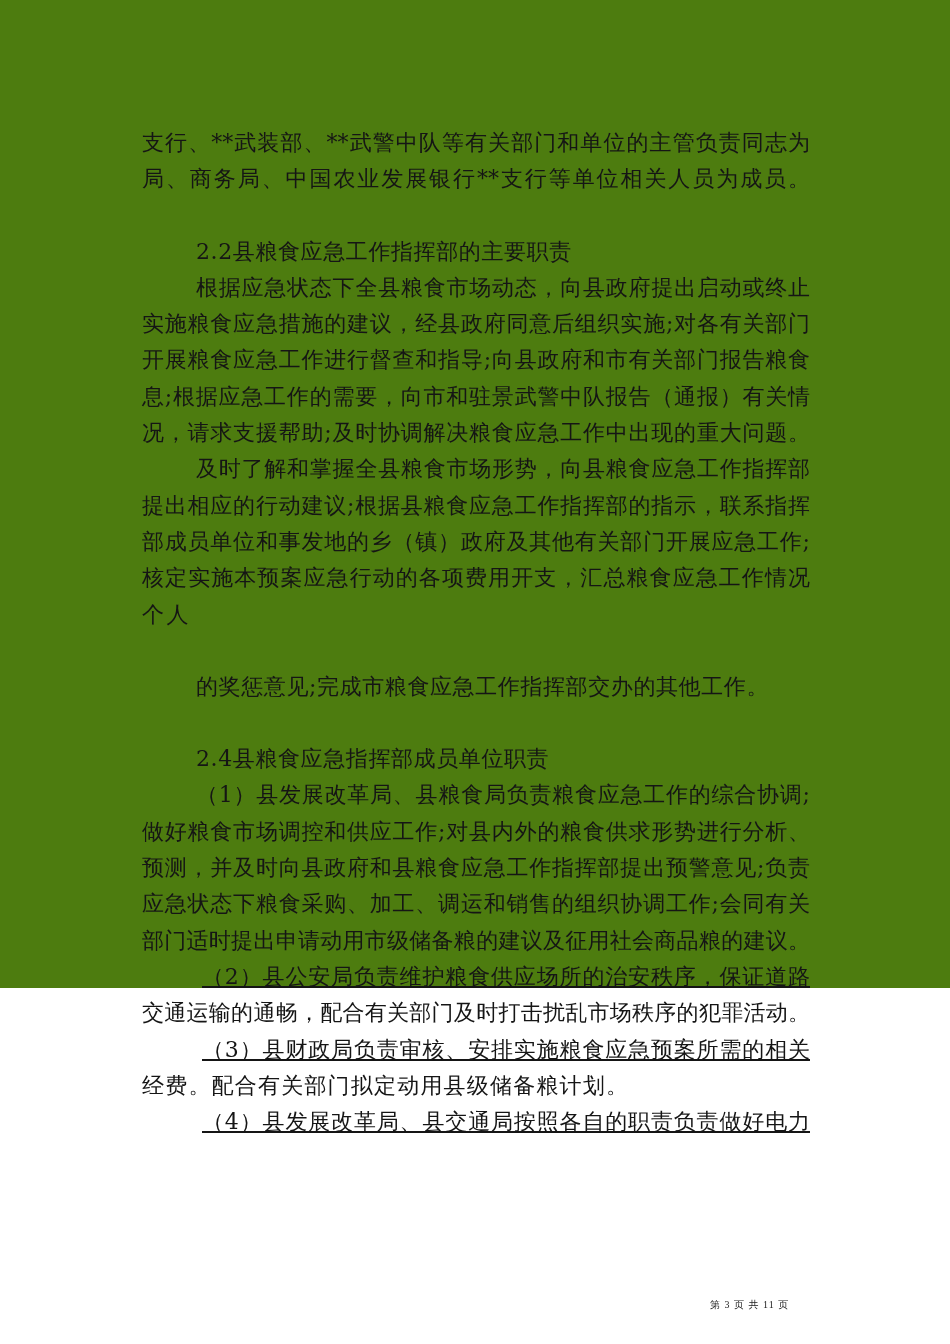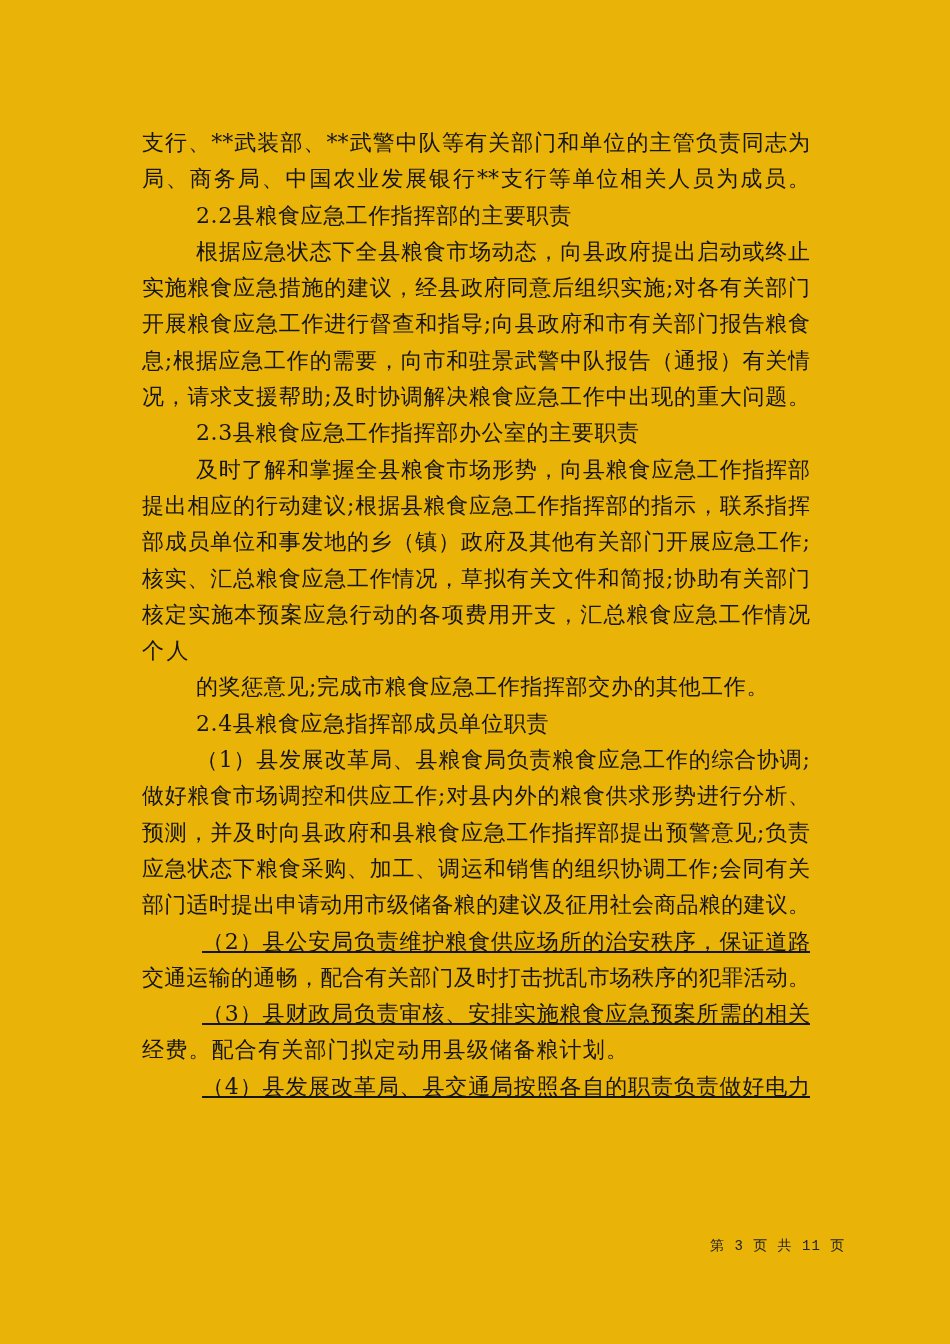--- a/index.html
+++ b/index.html
@@ -13,22 +13,22 @@
       position: relative;
       overflow: hidden;
       font-family: "DejaVu Serif", "Liberation Serif", serif;
       color: #111111;
     }
     .page {
       position: absolute;
       left: 0;
       top: 0;
       width: 950px;
-      height: 1344px;
-      background: #eab308;
+      height: 988px;
+      background: #4d7c0f;
     }
     .body-text {
       position: absolute;
       left: 142px;
       top: 125px;
       width: 668px;
     }
     .line {
       height: 36.3px;
       line-height: 36.3px;
@@ -36,28 +36,28 @@
       white-space: nowrap;
       letter-spacing: 2.4px;
       color: #151515;
     }
     .line.justify {
       text-align: justify;
       text-align-last: justify;
       letter-spacing: 0;
     }
     .indent { padding-left: 54px; }
-    .indent-small { padding-left: 54px; }
+    .indent-small { padding-left: 54px; margin-top: 36px; }
     .indent-paren { padding-left: 60px; text-decoration: underline; }
     .footer {
       position: absolute;
       left: 710px;
-      top: 1237px;
-      font-family: Liberation Mono, monospace;
-      font-size: 14px;
+      top: 1298px;
+      font-family: Liberation Serif, serif;
+      font-size: 10px;
       color: #222222;
       letter-spacing: 1px;
       white-space: nowrap;
     }
   </style>
 </head>
 <body>
 
 <div class="page">
   <div class="body-text">
@@ -70,27 +70,25 @@
     <div class="line indent-small" style="letter-spacing:0.6px;">2.2县粮食应急工作指挥部的主要职责</div>
 
     <div>
       <div class="line justify indent">根据应急状态下全县粮食市场动态，向县政府提出启动或终止</div>
       <div class="line justify">实施粮食应急措施的建议，经县政府同意后组织实施;对各有关部门</div>
       <div class="line justify">开展粮食应急工作进行督查和指导;向县政府和市有关部门报告粮食</div>
       <div class="line justify">息;根据应急工作的需要，向市和驻景武警中队报告（通报）有关情</div>
       <div class="line justify">况，请求支援帮助;及时协调解决粮食应急工作中出现的重大问题。</div>
     </div>
 
-    <div class="line indent-small" style="letter-spacing:0.6px;">2.3县粮食应急工作指挥部办公室的主要职责</div>
 
     <div>
       <div class="line justify indent">及时了解和掌握全县粮食市场形势，向县粮食应急工作指挥部</div>
       <div class="line justify">提出相应的行动建议;根据县粮食应急工作指挥部的指示，联系指挥</div>
       <div class="line justify">部成员单位和事发地的乡（镇）政府及其他有关部门开展应急工作;</div>
-      <div class="line justify">核实、汇总粮食应急工作情况，草拟有关文件和简报;协助有关部门</div>
       <div class="line justify">核定实施本预案应急行动的各项费用开支，汇总粮食应急工作情况</div>
       <div class="line">个人</div>
     </div>
 
     <div class="line indent-small" style="letter-spacing:0.6px;">的奖惩意见;完成市粮食应急工作指挥部交办的其他工作。</div>
 
     <div class="line indent-small" style="letter-spacing:0.6px;">2.4县粮食应急指挥部成员单位职责</div>
 
     <div>
       <div class="line justify" style="padding-left:54px;">（1）县发展改革局、县粮食局负责粮食应急工作的综合协调;</div>

